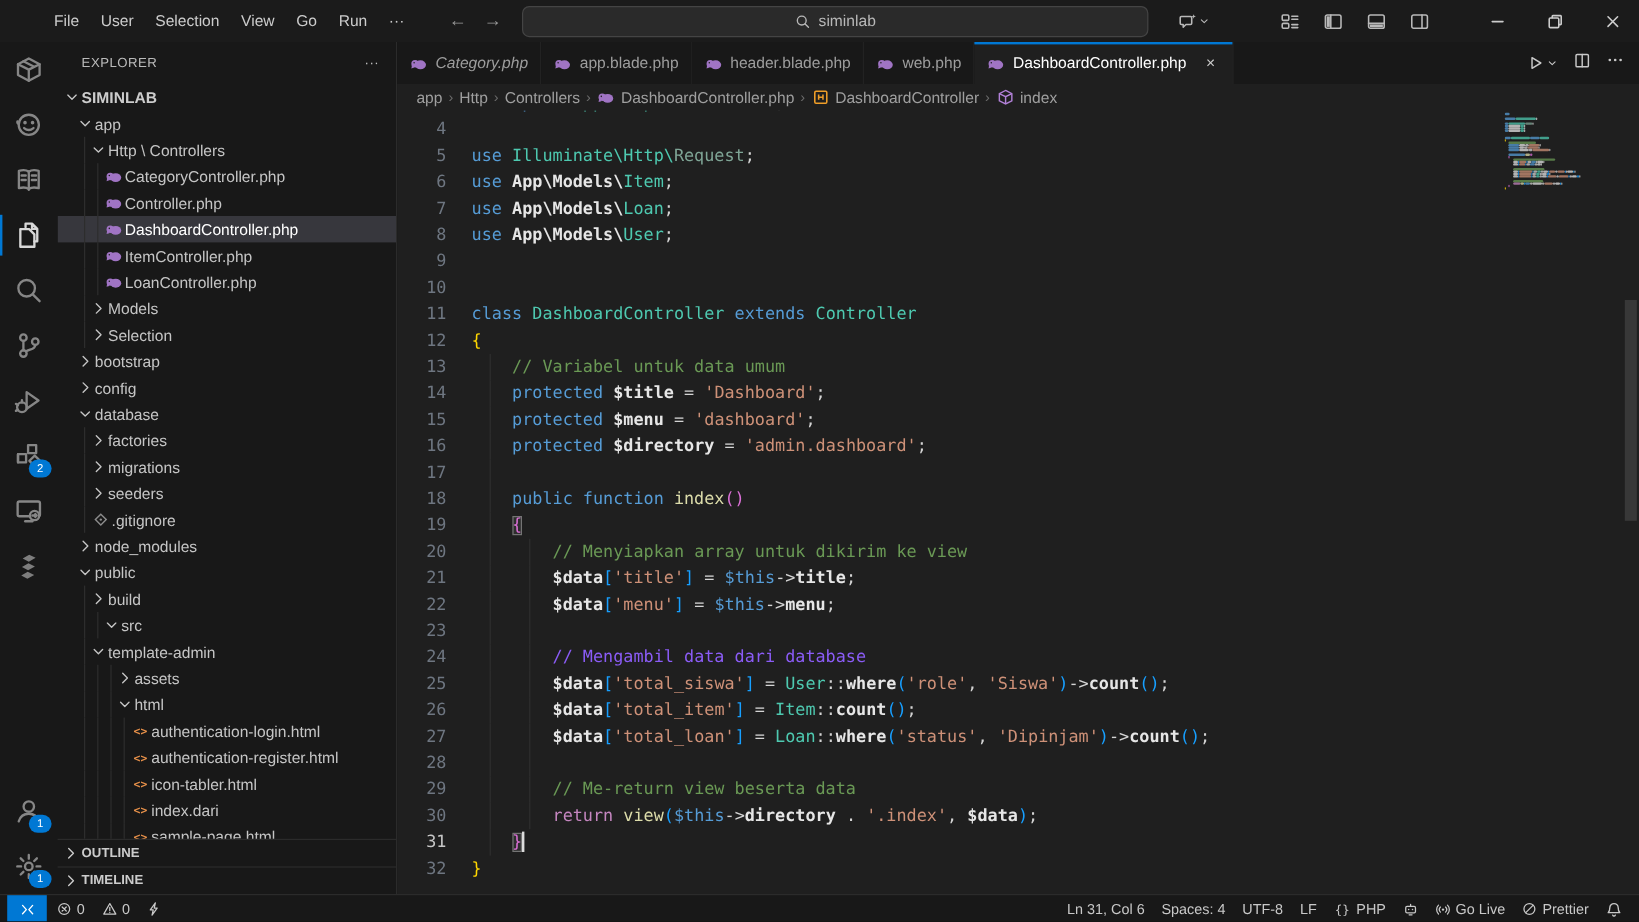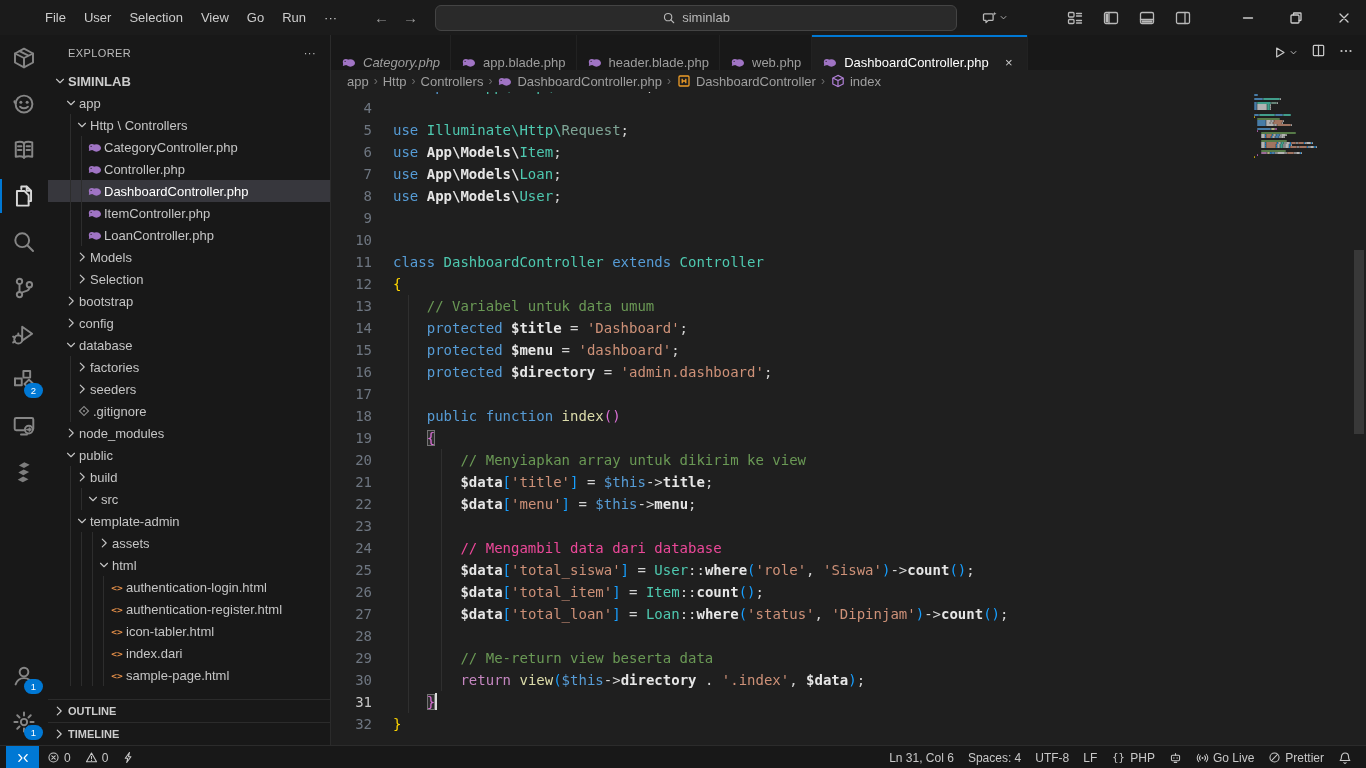--- a/index.html
+++ b/index.html
@@ -36,21 +36,21 @@
   .trow.sel{background:#37373d;color:#ffffff;}
   .trow .twisty{width:16px;flex:none;display:flex;align-items:center;justify-content:center;color:#c5c5c5;}
   .trow .ficon{width:19px;flex:none;display:flex;align-items:center;justify-content:center;}
   .trow.root{font-weight:bold;color:#cccccc;}
   .tguide{position:absolute;top:0;bottom:0;width:1px;background:#2d2d2d;}
   .sb-section{height:22px;flex:none;display:flex;align-items:center;border-top:1px solid #2b2b2b;
               font-size:11px;font-weight:bold;color:#cccccc;padding-left:4px;gap:2px;}
   
   .editor{flex:1;display:flex;flex-direction:column;min-width:0;background:#1f1f1f;}
   .tabbar{height:35px;flex:none;background:#181818;display:flex;align-items:stretch;}
-  .tab{display:flex;align-items:flex-end;gap:6px;padding:0 10px;font-size:13px;color:#9d9d9d;background:#181818;
+  .tab{display:flex;align-items:center;gap:6px;padding:0 10px;font-size:13px;color:#9d9d9d;background:#181818;
        border-right:1px solid #222222;position:relative;white-space:nowrap;}
   .tab.italic .tab-label{font-style:italic;}
   .tab.active{background:#1f1f1f;color:#ffffff;}
   .tab.active::before{content:"";position:absolute;left:0;right:0;top:0;height:1.5px;background:#0078d4;}
   .tab .closex{margin-left:6px;color:#cccccc;font-size:13px;width:16px;text-align:center;}
   .tab-actions{margin-left:auto;display:flex;align-items:center;gap:12px;padding:0 12px;color:#c9c9c9;}
   .run-group{display:flex;align-items:center;gap:1px;}
   .breadcrumbs{height:22px;flex:none;display:flex;align-items:center;gap:5px;padding-left:16px;font-size:13px;color:#9f9f9f;}
   .crumb{display:flex;align-items:center;gap:4px;}
   .crumb-sep{color:#6b6b6b;font-size:12px;}
@@ -440,20 +440,29 @@
             </span>
             <span>factories</span>
           </div>
           <div class="trow" style="padding-left: 26px;">
             <span class="tguide" style="left: 22px;"></span>
             <span class="twisty">
               <svg width="14" height="14" viewBox="0 0 16 16" fill="none" stroke="currentColor" stroke-width="1.3" stroke-linecap="round" stroke-linejoin="round">
                 <path d="M6 3.5 10.5 8 6 12.5"></path>
               </svg>
             </span>
+            <span>migrations</span>
+          </div>
+          <div class="trow" style="padding-left: 26px;">
+            <span class="tguide" style="left: 22px;"></span>
+            <span class="twisty">
+              <svg width="14" height="14" viewBox="0 0 16 16" fill="none" stroke="currentColor" stroke-width="1.3" stroke-linecap="round" stroke-linejoin="round">
+                <path d="M6 3.5 10.5 8 6 12.5"></path>
+              </svg>
+            </span>
             <span>seeders</span>
           </div>
           <div class="trow" style="padding-left: 26px;">
             <span class="tguide" style="left: 22px;"></span>
             <span class="ficon">
               <svg width="16" height="16" viewBox="0 0 16 16">
                 <rect x="4.8" y="4.8" width="6.4" height="6.4" transform="rotate(45 8 8)" fill="none" stroke="#8a8a8a" stroke-width="1.2"></rect>
                 <circle cx="8" cy="8" r="1" fill="#8a8a8a"></circle>
               </svg>
             </span>
@@ -820,21 +829,21 @@
             <div class="codeline">
               <div class="gutter">22</div>
               <div class="linecontent"><span class="iguide" style="left: 14.5px;"></span><span class="iguide" style="left: 48.2px;"></span><span class="tok" style="color: rgb(212, 212, 212);">        </span><span class="tok" style="color: rgb(230, 230, 230); font-weight: bold;">$data</span><span class="tok" style="color: rgb(23, 159, 255);">[</span><span class="tok" style="color: rgb(206, 145, 120);">'menu'</span><span class="tok" style="color: rgb(23, 159, 255);">]</span><span class="tok" style="color: rgb(212, 212, 212);"> = </span><span class="tok" style="color: rgb(86, 156, 214);">$this</span><span class="tok" style="color: rgb(212, 212, 212);">-&gt;</span><span class="tok" style="color: rgb(230, 230, 230); font-weight: bold;">menu</span><span class="tok" style="color: rgb(212, 212, 212);">;</span></div>
             </div>
             <div class="codeline">
               <div class="gutter">23</div>
               <div class="linecontent"><span class="iguide" style="left: 14.5px;"></span><span class="iguide" style="left: 48.2px;"></span></div>
             </div>
             <div class="codeline">
               <div class="gutter">24</div>
-              <div class="linecontent"><span class="iguide" style="left: 14.5px;"></span><span class="iguide" style="left: 48.2px;"></span><span class="tok" style="color: rgb(212, 212, 212);">        </span><span class="tok" style="color: #ec4899;">// Mengambil data dari database</span></div>
+              <div class="linecontent"><span class="iguide" style="left: 14.5px;"></span><span class="iguide" style="left: 48.2px;"></span><span class="tok" style="color: rgb(212, 212, 212);">        </span><span class="tok" style="color: #8b5cf6;">// Mengambil data dari database</span></div>
             </div>
             <div class="codeline">
               <div class="gutter">25</div>
               <div class="linecontent"><span class="iguide" style="left: 14.5px;"></span><span class="iguide" style="left: 48.2px;"></span><span class="tok" style="color: rgb(212, 212, 212);">        </span><span class="tok" style="color: rgb(230, 230, 230); font-weight: bold;">$data</span><span class="tok" style="color: rgb(23, 159, 255);">[</span><span class="tok" style="color: rgb(206, 145, 120);">'total_siswa'</span><span class="tok" style="color: rgb(23, 159, 255);">]</span><span class="tok" style="color: rgb(212, 212, 212);"> = </span><span class="tok" style="color: rgb(78, 201, 176);">User</span><span class="tok" style="color: rgb(212, 212, 212);">::</span><span class="tok" style="color: rgb(230, 230, 230); font-weight: bold;">where</span><span class="tok" style="color: rgb(23, 159, 255);">(</span><span class="tok" style="color: rgb(206, 145, 120);">'role'</span><span class="tok" style="color: rgb(212, 212, 212);">, </span><span class="tok" style="color: rgb(206, 145, 120);">'Siswa'</span><span class="tok" style="color: rgb(23, 159, 255);">)</span><span class="tok" style="color: rgb(212, 212, 212);">-&gt;</span><span class="tok" style="color: rgb(230, 230, 230); font-weight: bold;">count</span><span class="tok" style="color: rgb(23, 159, 255);">()</span><span class="tok" style="color: rgb(212, 212, 212);">;</span></div>
             </div>
             <div class="codeline">
               <div class="gutter">26</div>
               <div class="linecontent"><span class="iguide" style="left: 14.5px;"></span><span class="iguide" style="left: 48.2px;"></span><span class="tok" style="color: rgb(212, 212, 212);">        </span><span class="tok" style="color: rgb(230, 230, 230); font-weight: bold;">$data</span><span class="tok" style="color: rgb(23, 159, 255);">[</span><span class="tok" style="color: rgb(206, 145, 120);">'total_item'</span><span class="tok" style="color: rgb(23, 159, 255);">]</span><span class="tok" style="color: rgb(212, 212, 212);"> = </span><span class="tok" style="color: rgb(78, 201, 176);">Item</span><span class="tok" style="color: rgb(212, 212, 212);">::</span><span class="tok" style="color: rgb(230, 230, 230); font-weight: bold;">count</span><span class="tok" style="color: rgb(23, 159, 255);">()</span><span class="tok" style="color: rgb(212, 212, 212);">;</span></div>
             </div>
             <div class="codeline">

